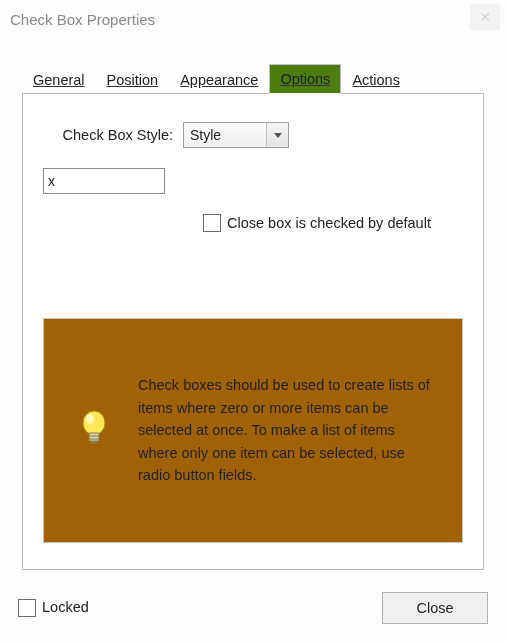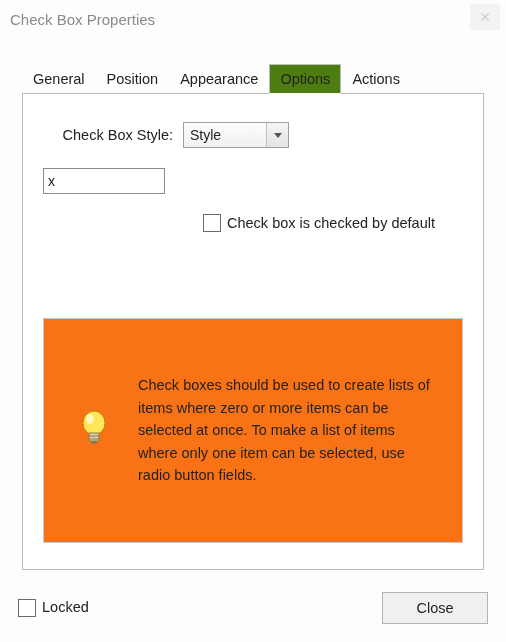--- a/index.html
+++ b/index.html
@@ -53,22 +53,23 @@
     background: #fdfdfd;
   }
 
   
   .tabstrip {
     position: absolute;
     top: 26px;
     left: 22px;
     right: 22px;
     display: flex;
-    align-items: flex-start;
+    align-items: flex-end;
     height: 30px;
+    text-decoration: underline;
   }
   .tab {
     padding: 6px 10px 6px 10px;
     font-size: 14.5px;
     color: #222;
     border: 1px solid transparent;
     border-bottom: none;
     position: relative;
     background: transparent;
     cursor: default;
@@ -168,21 +169,21 @@
   }
 
   
   .tipbox {
     position: absolute;
     left: 20px;
     right: 20px;
     top: 224px;
     bottom: 26px;
     border: 1px solid #c8c8c8;
-    background: #f97316;
+    background: #a16207;
     display: flex;
     align-items: center;
     padding: 20px 28px;
   }
   .bulb {
     flex: 0 0 44px;
     margin-right: 22px;
     display: flex;
     align-items: center;
     justify-content: center;
@@ -252,21 +253,21 @@
           </div>
         </div>
       </div>
 
       <div class="row">
         <input class="txt-input" type="text" value="x" style="">
       </div>
 
       <div class="chk-row">
         <div class="chk-box"></div>
-        <div class="chk-label">Check box is checked by default</div>
+        <div class="chk-label">Close box is checked by default</div>
       </div>
 
     </div>
 
     <div class="tipbox">
       <div class="bulb">
         <svg width="28" height="44" viewBox="0 0 28 44">
           <ellipse cx="14" cy="14" rx="11" ry="12" fill="#ffe758" stroke="#b88700" stroke-width="1"></ellipse>
           <ellipse cx="10" cy="10" rx="4" ry="5" fill="#fff7c2" opacity="0.9"></ellipse>
           <path d="M9 24 L9 32 L19 32 L19 24 Z" fill="#d9d0b0" stroke="#8a7a45" stroke-width="1"></path>

